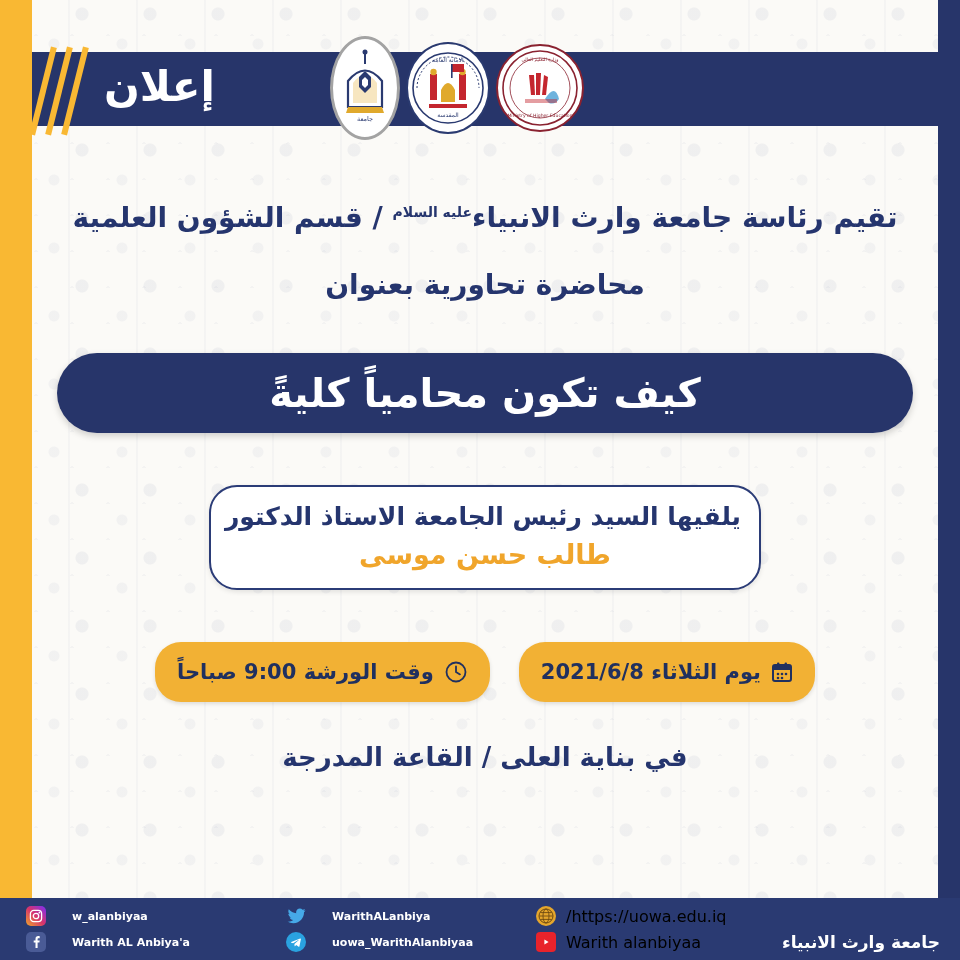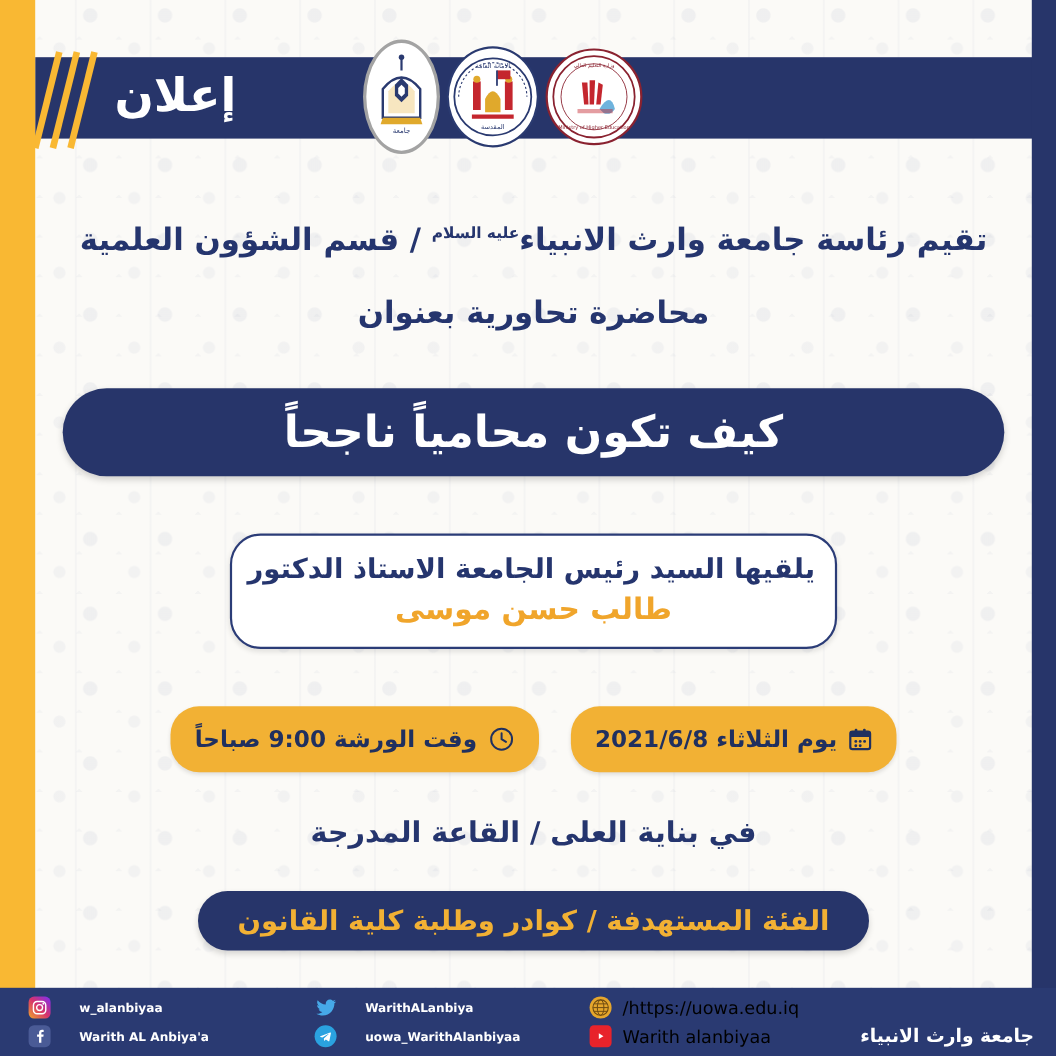--- a/index.html
+++ b/index.html
@@ -332,21 +332,21 @@
 
   <div class="content">
 
     <div class="intro-line intro-1">
       <span>تقيم رئاسة جامعة وارث الانبياء</span><span class="pbuh">عليه السلام</span> <span>/ قسم الشؤون العلمية</span>
     </div>
 
     <div class="intro-line intro-2">محاضرة تحاورية بعنوان</div>
 
     <div class="title-banner">
-      <div class="title-text">كيف تكون محامياً ناجحاً</div>
+      <div class="title-text">كيف تكون محامياً كليةً</div>
     </div>
 
     <div class="speaker-box">
       <div class="speaker-role">يلقيها السيد رئيس الجامعة الاستاذ الدكتور</div>
       <div class="speaker-name">طالب حسن موسى</div>
     </div>
 
     <div class="meta-row">
 
       <div class="pill-yellow">
@@ -373,23 +373,20 @@
             <path d="M12 6.5 L12 12 L16 14.4" fill="none" stroke="#20305f" stroke-width="1.8" stroke-linecap="round"></path>
           </svg>
         </span>
         <span class="pill-label">وقت الورشة 9:00 صباحاً</span>
       </div>
 
     </div>
 
     <div class="venue-line">في بناية العلى / القاعة المدرجة</div>
 
-    <div class="audience-pill">
-      <span class="audience-text">الفئة المستهدفة / كوادر وطلبة كلية القانون</span>
-    </div>
 
   </div>
 
   <div class="footer">
 
     <div class="fcol c1">
       <div class="frow">
         <span class="badge ig">
           <svg width="14" height="14" viewBox="0 0 14 14">
             <rect x="1.4" y="1.4" width="11.2" height="11.2" rx="3.4" fill="none" stroke="#ffffff" stroke-width="1.3"></rect>

